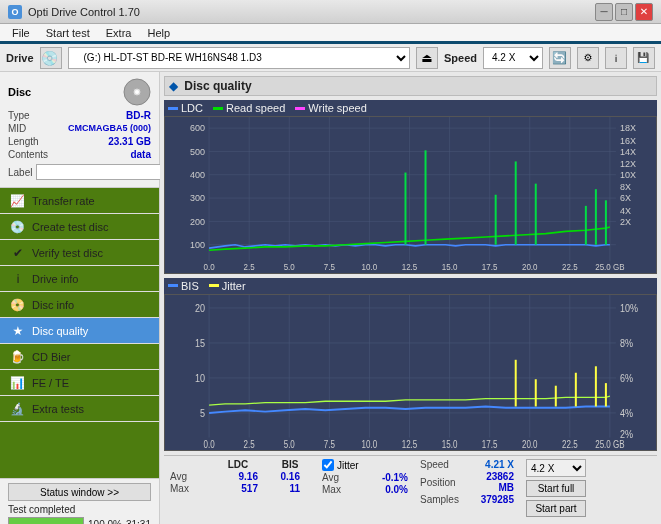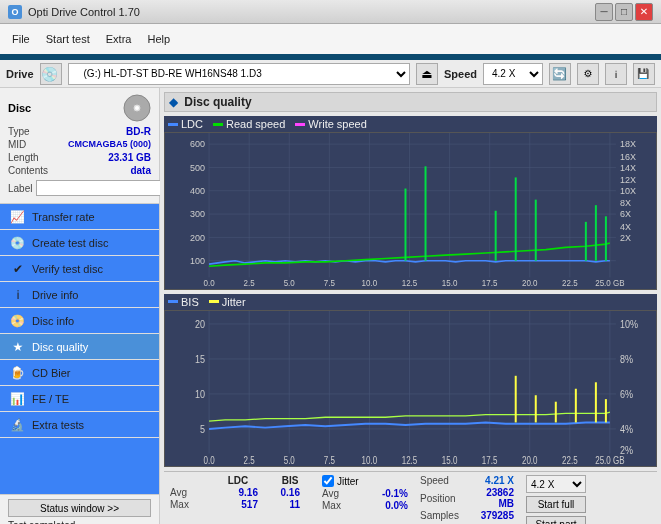--- a/index.html
+++ b/index.html
@@ -56,25 +56,25 @@
       align-items: center;
       justify-content: center;
       font-size: 10px;
       cursor: pointer;
       color: #333;
     }
     .title-btn.close { background: #e04040; color: white; }
     
     .menu-bar {
       background: #f5f5f5;
-      height: 36px;
-      display: flex;
-      align-items: center;
+      height: 20px;
+      display: flex;
+      align-items: flex-end;
       padding: 0 4px;
-      border-bottom: 6px solid #0c4a6e;
+      border-bottom: 3px solid #0c4a6e;
     }
     .menu-item {
       padding: 2px 8px;
       font-size: 11px;
       color: #222;
       cursor: pointer;
     }
     
     .drive-bar {
       background: #ececec;
@@ -123,21 +123,21 @@
       padding: 0 4px;
     }
     
     .main-content {
       display: flex;
       height: calc(524px - 24px - 20px - 28px);
     }
     
     .sidebar {
       width: 160px;
-      background: #3b82f6;
+      background: #4d7c0f;
       border-right: 1px solid #ccc;
       display: flex;
       flex-direction: column;
     }
     
     .disc-info-panel {
       background: #f0f0f0;
       padding: 6px 8px;
       border-bottom: 1px solid #ccc;
     }

